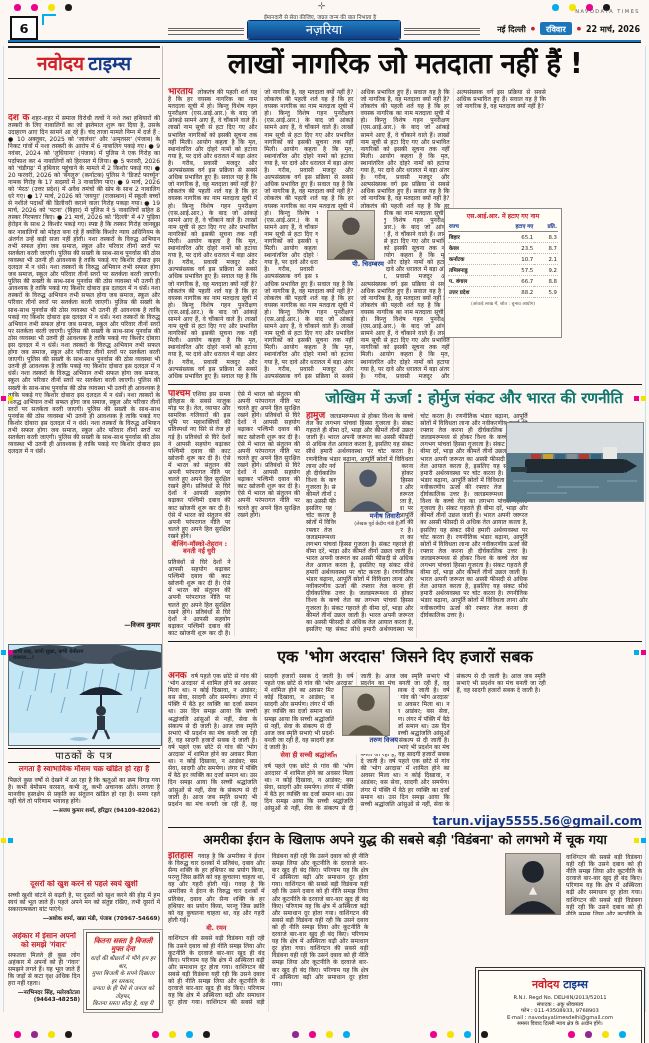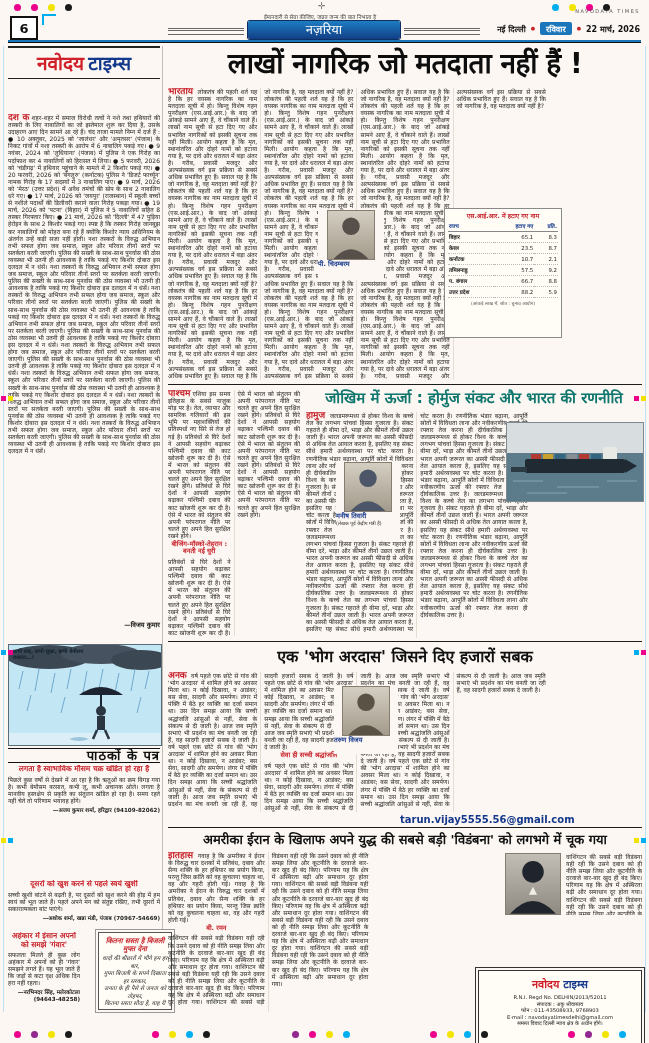--- a/index.html
+++ b/index.html
@@ -37,49 +37,49 @@
   .vrule{width:1px;background:#c2bbb2;}
   .divider{height:1px;background:#1c1c1c;}
   
   .logo{border-top:2px solid #222;border-bottom:1px solid #222;text-align:center;
         display:flex;align-items:center;justify-content:center;gap:4px;height:30px;}
   .logo .b1{color:#d0202a;font-size:19px;font-weight:bold;}
   .logo .b2{color:#14388c;font-size:19px;font-weight:bold;}
   .edit-head{color:#14388c;font-size:11px;font-weight:bold;text-align:center;line-height:13.5px;}
   .edit-sig{font-size:6.5px;font-weight:bold;text-align:right;color:#111;}
   
-  .photo-block{text-align:left;background:#fcf7f2;}
+  .photo-block{text-align:right;background:#fcf7f2;}
   .portrait{width:46px;height:48px;margin:0 auto;background:linear-gradient(#d4cec2,#a39b8b);
             border:1px solid #857d6f;overflow:hidden;}
   .portrait svg{display:block;width:100%;height:100%;}
   .portrait.dark{background:linear-gradient(#c3beb5,#8e8a82);}
   .photo-name{font-size:6.5px;font-weight:bold;color:#14388c;margin-top:1px;line-height:7.5px;}
   .photo-cap{font-size:4.8px;color:#333;line-height:5.6px;}
   
   .sir-table{background:#fffdf6;border:1px solid #8a8a8a;padding:3px;box-sizing:border-box;}
   .tbl-title{font-size:6.2px;font-weight:bold;color:#c8232c;text-align:center;line-height:7px;margin-bottom:2px;}
   .sir-table table{width:100%;border-collapse:collapse;}
   .sir-table th{font-size:5.4px;color:#14388c;border-bottom:1px solid #888;padding:1px;text-align:right;}
   .sir-table th:first-child{text-align:left;}
   .sir-table td{font-size:5.4px;color:#222;border-bottom:1px dotted #bbb;padding:1px;text-align:right;}
   .sir-table td:first-child{text-align:left;font-weight:bold;}
   .tbl-note{font-size:4.6px;color:#555;text-align:center;margin-top:2px;}
   
   .main-head{font-size:28px;font-weight:bold;color:#0d0d0d;text-align:center;line-height:40px;letter-spacing:-0.5px;}
   .band-head{font-size:15px;font-weight:bold;color:#0f766e;text-align:center;line-height:20px;}
   .band-head2{font-size:16px;font-weight:bold;color:#111;text-align:center;line-height:22px;}
   .band-head3{font-size:13px;font-weight:bold;color:#111;text-align:center;line-height:18px;}
-  .email{font-size:10px;font-weight:bold;color:#14388c;text-align:left;}
-  
-  .letters-header{border-top:1.5px solid #111;border-bottom:1.5px solid #111;font-size:13px;font-weight:bold;
-                  text-align:right;letter-spacing:1px;color:#111;line-height:13px;}
+  .email{font-size:12px;font-weight:bold;color:#14388c;text-align:right;}
+  
+  .letters-header{border-top:1.5px solid #111;border-bottom:1.5px solid #111;font-size:10px;font-weight:normal;
+                  text-align:center;letter-spacing:1px;color:#111;line-height:13px;}
   .letter-title{color:#c8232c;font-size:7.5px;font-weight:bold;text-align:center;line-height:8.5px;margin-bottom:2px;}
   .letter-sig{font-size:5.6px;font-weight:bold;text-align:right;color:#222;margin-top:1px;}
   
-  .poem{border:1px solid #555;box-shadow:0 0 0 2px #fcf7f2,0 0 0 3px #999;padding:4px 3px;box-sizing:border-box;background:#fffdf6;margin-left:12px;}
+  .poem{border:1px solid #555;box-shadow:0 0 0 2px #fcf7f2,0 0 0 3px #999;padding:4px 3px;box-sizing:border-box;background:#fffdf6;}
   .poem-title{color:#c8232c;font-size:7px;font-weight:bold;font-style:italic;text-align:center;line-height:8px;margin-bottom:2px;}
   .poem-line{display:block;font-size:5.8px;font-style:italic;text-align:center;line-height:7.5px;color:#222;}
   
   .cartoon{border:1px solid #5a6b78;overflow:hidden;}
   .cartoon-cap{position:absolute;left:4px;top:3px;width:78px;font-size:5.2px;line-height:6px;color:#10222e;font-weight:bold;}
   
   .pub-box{border:1px solid #333;box-shadow:0 0 0 2px #fcf7f2,0 0 0 3px #333;background:#fffdf6;
            padding:5px 4px;box-sizing:border-box;text-align:center;}
   .pub-brand{font-size:11px;font-weight:bold;margin-bottom:3px;}
   .pub-brand .b1{color:#d0202a}.pub-brand .b2{color:#14388c}

